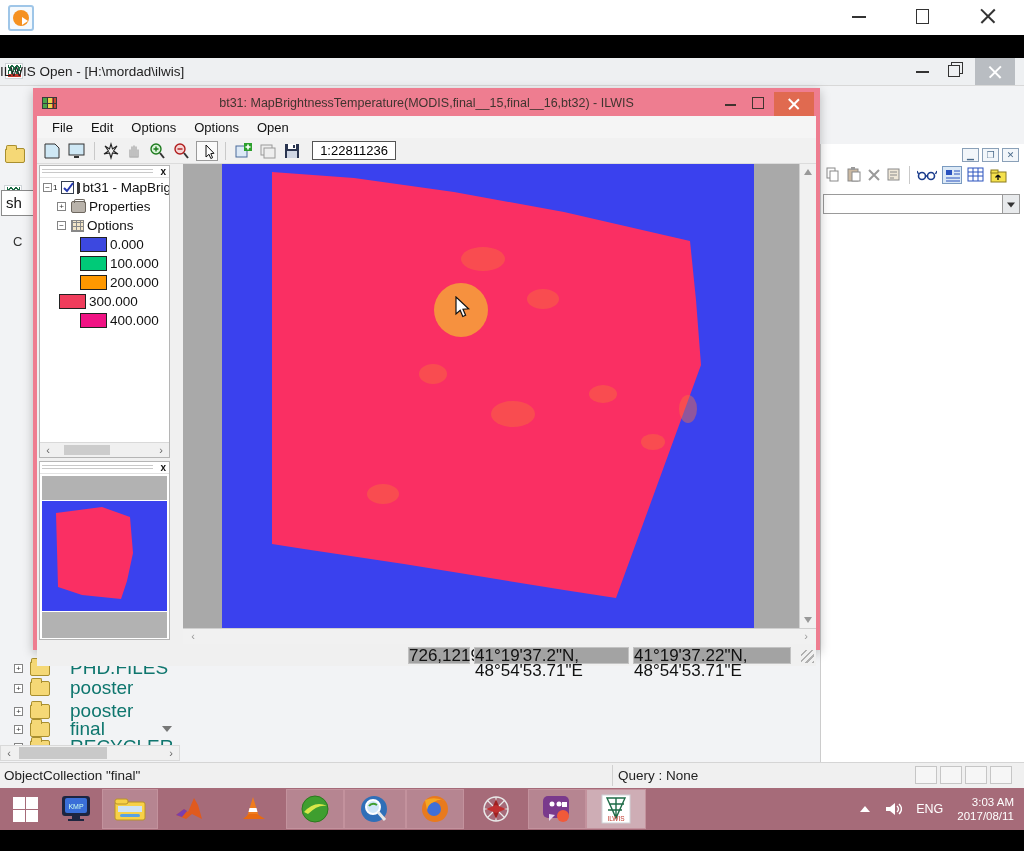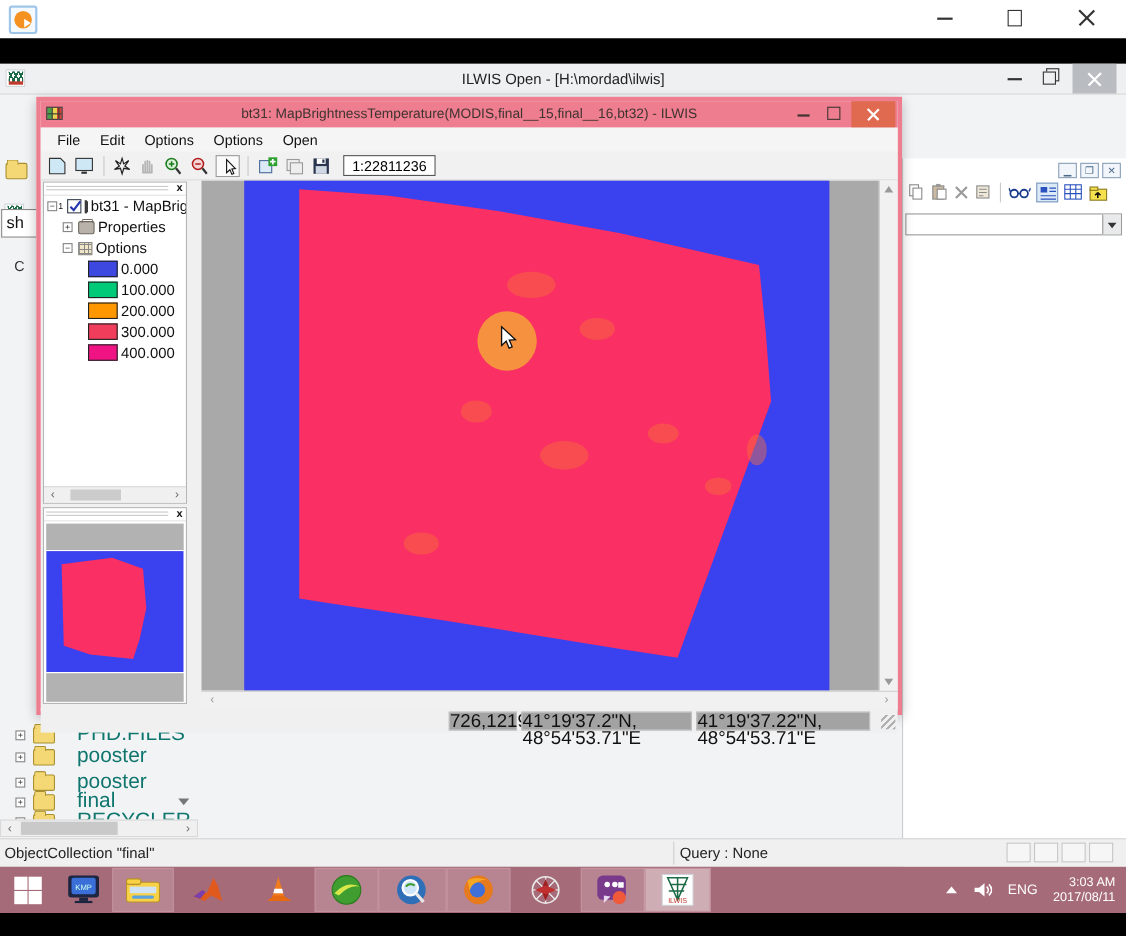--- a/index.html
+++ b/index.html
@@ -19,21 +19,21 @@
   .x-shape::before,.x-shape::after { content:""; position:absolute; left:50%; top:50%; width:120%; height:1.6px; background:#333; }
   .x-shape::before { transform:translate(-50%,-50%) rotate(45deg); }
   .x-shape::after  { transform:translate(-50%,-50%) rotate(-45deg); }
 
   .strip1 { left:0; top:35px; width:1024px; height:23px; background:#000; }
   .strip2 { left:0; top:830px; width:1024px; height:21px; background:#000; }
 
   
   .main-window { left:0; top:58px; width:1024px; height:730px; background:#f2f3f5; }
   .mw-titlebar { left:0; top:0; width:1024px; height:28px; background:#eef0f2; border-bottom:1px solid #d8d8d8; }
-  .mw-title { left:0; top:6px; width:1024px; text-align:center; font-size:13.5px; color:#222; }
+  .mw-title { left:0; top:6px; width:1024px; font-size:13.5px; color:#222; }
   .mw-min { left:916px; top:13px; width:13px; height:2px; background:#333; }
   .mw-restore { left:948px; top:7px; width:12px; height:12px; border:1.4px solid #333; background:#eef0f2; box-shadow:3px -3px 0 -1px #eef0f2, 3px -3px 0 0 #333; }
   .mw-close-box { left:975px; top:0; width:40px; height:27px; background:#b9bdc2; }
   .mw-close-box .x-shape::before,.mw-close-box .x-shape::after { background:#fff; }
   .mw-close-x { position:absolute; left:13px; top:7px; width:13px; height:13px; }
 
   .folder-ico { width:20px; height:15px; background:#f5d876; border:1px solid #b headache; border:1px solid #a98f2f; border-radius:2px; position:relative; }
   .folder-ico::before { content:""; position:absolute; left:0; top:-4px; width:9px; height:4px; background:#f5d876; border:1px solid #a98f2f; border-bottom:none; border-radius:2px 2px 0 0; }
   .mw-folder { left:5px; top:90px; }
   .ilwis-mini { width:18px; height:16px; background:#fff; border:1px solid #cfd4d8; position:relative; overflow:hidden; }
@@ -370,21 +370,21 @@
         <span class="chip-val">0.000</span>
       </div>
       <div class="tree-row" style="padding-left:40px;">
         <span class="chip" style="background-color: rgb(0, 202, 120);"></span>
         <span class="chip-val">100.000</span>
       </div>
       <div class="tree-row" style="padding-left:40px;">
         <span class="chip" style="background-color: rgb(255, 152, 0);"></span>
         <span class="chip-val">200.000</span>
       </div>
-      <div class="tree-row" style="padding-left:40px;text-align:right;">
+      <div class="tree-row" style="padding-left:19px;text-align:right;">
         <span class="chip" style="background-color: rgb(240, 61, 92);"></span>
         <span class="chip-val">300.000</span>
       </div>
       <div class="tree-row" style="padding-left:40px;">
         <span class="chip" style="background-color: rgb(240, 19, 132);"></span>
         <span class="chip-val">400.000</span>
       </div>
       <div class="tree-hscroll">
         <div class="hs-btn" style="left:0;">‹</div>
         <div class="tree-hthumb"></div>

